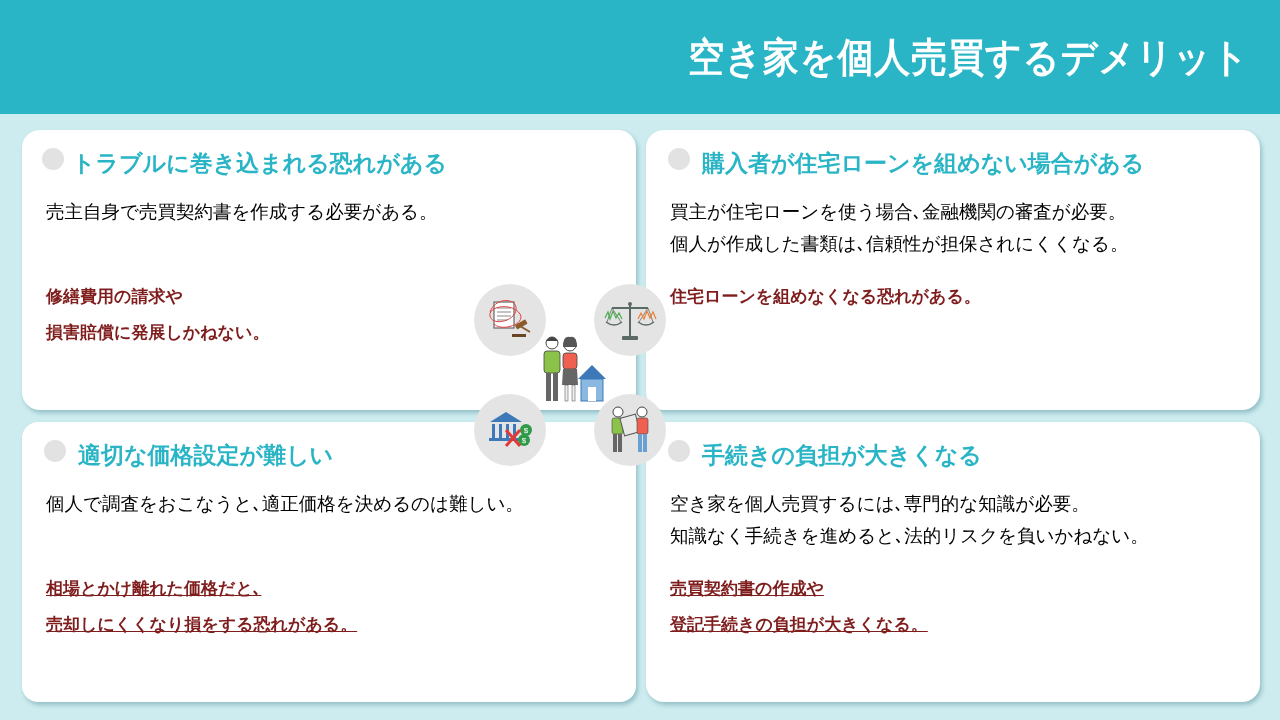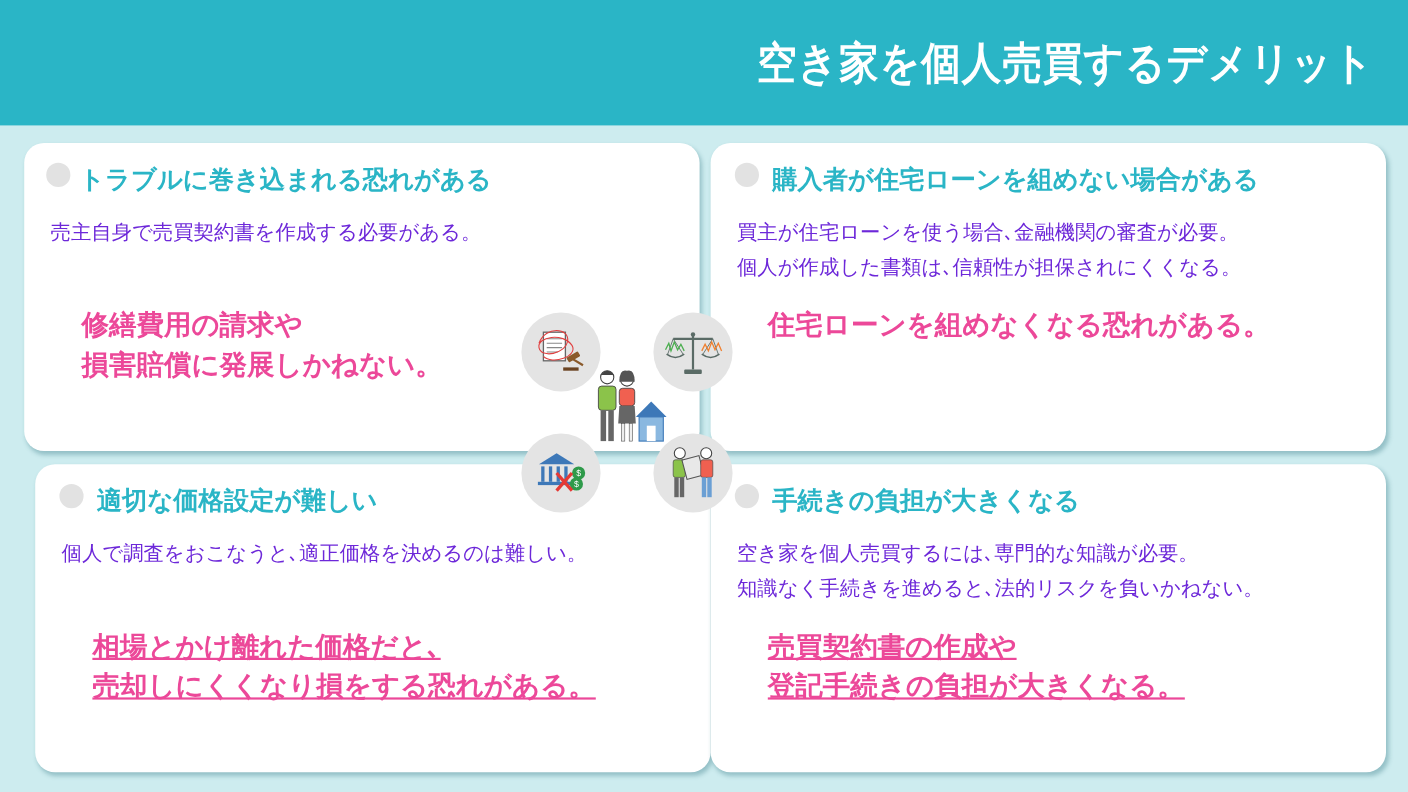--- a/index.html
+++ b/index.html
@@ -17,41 +17,41 @@
   .header h1 {
     color: #ffffff; font-size: 40px; font-weight: bold; letter-spacing: 1px;
     transform: scaleX(0.9);
   }
   .card {
     position: absolute; background: #ffffff; border-radius: 18px;
     box-shadow: 2px 3px 4px rgba(80,140,150,0.45);
   }
   .card.tl { left: 22px; top: 130px; width: 614px; height: 280px; }
   .card.tr { left: 646px; top: 130px; width: 614px; height: 280px; }
-  .card.bl { left: 32px; top: 422px; width: 614px; height: 280px; }
+  .card.bl { left: 22px; top: 422px; width: 614px; height: 280px; border-radius: 16px; }
   .card.br { left: 646px; top: 422px; width: 614px; height: 280px; }
 
   .card-title {
     position: absolute; left: 20px; top: 18px;
     display: flex; 
     color: #2ab5c6; font-size: 23px; font-weight: bold; white-space: nowrap;
   }
   .card-title .dot {
     width: 22px; height: 22px; border-radius: 50%; background: #e2e2e2;
     margin-right: 8px; flex: 0 0 22px;
   }
   .card.tr .card-title, .card.br .card-title, .card.bl .card-title { left: 22px; }
   .card.tr .card-title .dot, .card.br .card-title .dot, .card.bl .card-title .dot { margin-right: 12px; }
   .card-body {
     position: absolute; left: 24px; top: 66px;
-    color: #6d28d9; font-size: 18.5px; line-height: 32px; white-space: nowrap;
+    color: #000000; font-size: 18.5px; line-height: 32px; white-space: nowrap;
   }
   .card-highlight {
     position: absolute; left: 24px; top: 148px;
-    color: #ec4899; font-size: 25px; font-weight: bold; line-height: 36px; white-space: nowrap; margin-left: 28px;
+    color: #7f1d1d; font-size: 17px; font-weight: bold; line-height: 36px; white-space: nowrap;
   }
   .card.tr .card-highlight { top: 148px; }
   .card.bl .card-highlight, .card.br .card-highlight { top: 148px; text-decoration: underline; }
 
   .icon-circle {
     position: absolute; width: 72px; height: 72px; border-radius: 50%;
     background: #e4e4e4; display: flex; align-items: center; justify-content: center;
   }
   .icon-circle svg { width: 56px; height: 56px; }
   .center-illus { position: absolute; left: 532px; top: 333px; width: 78px; height: 74px; }

